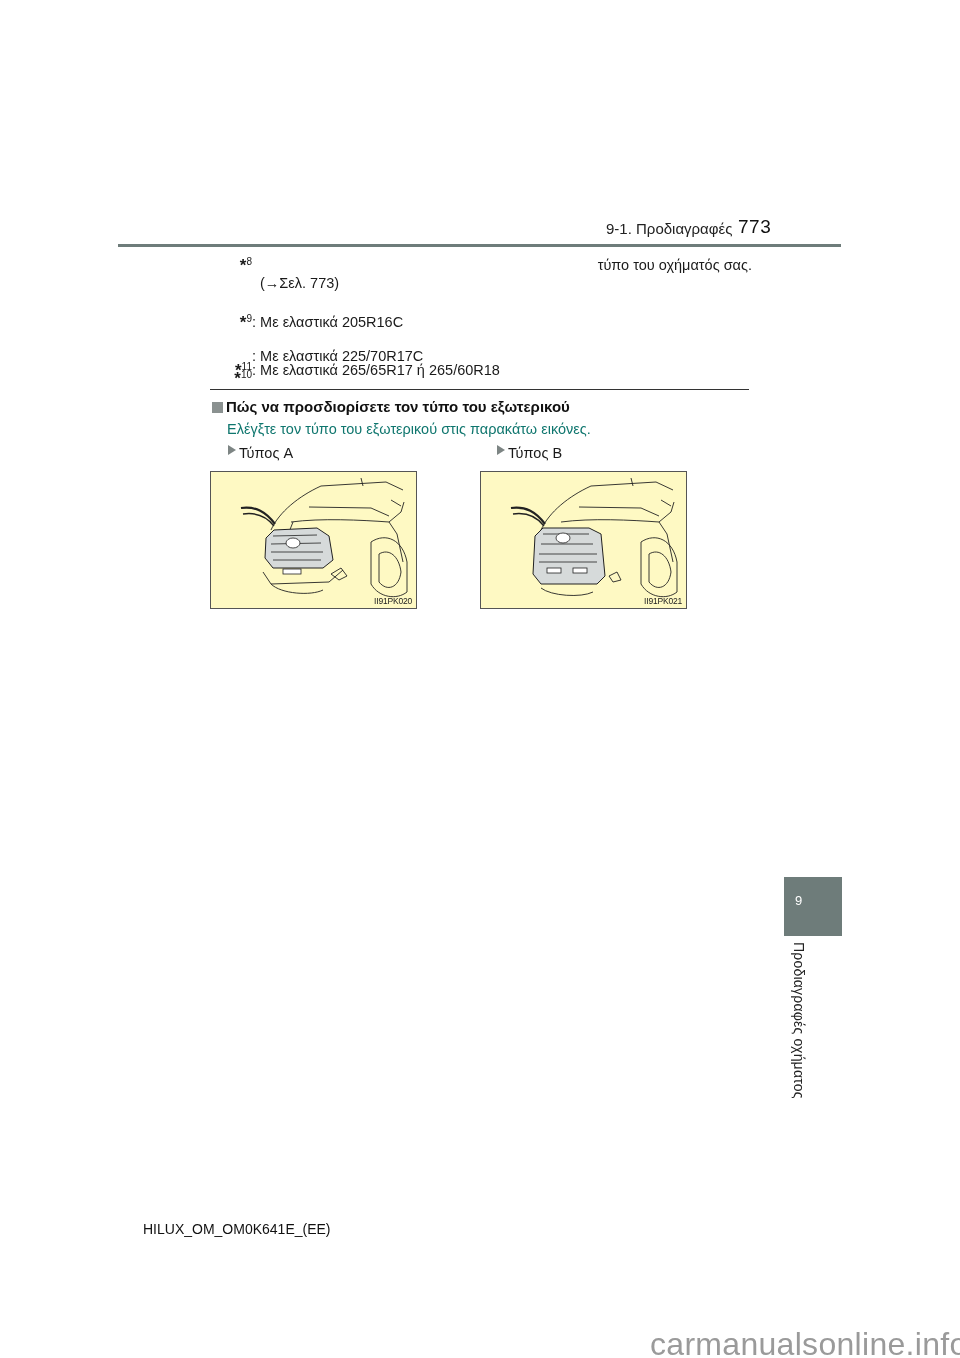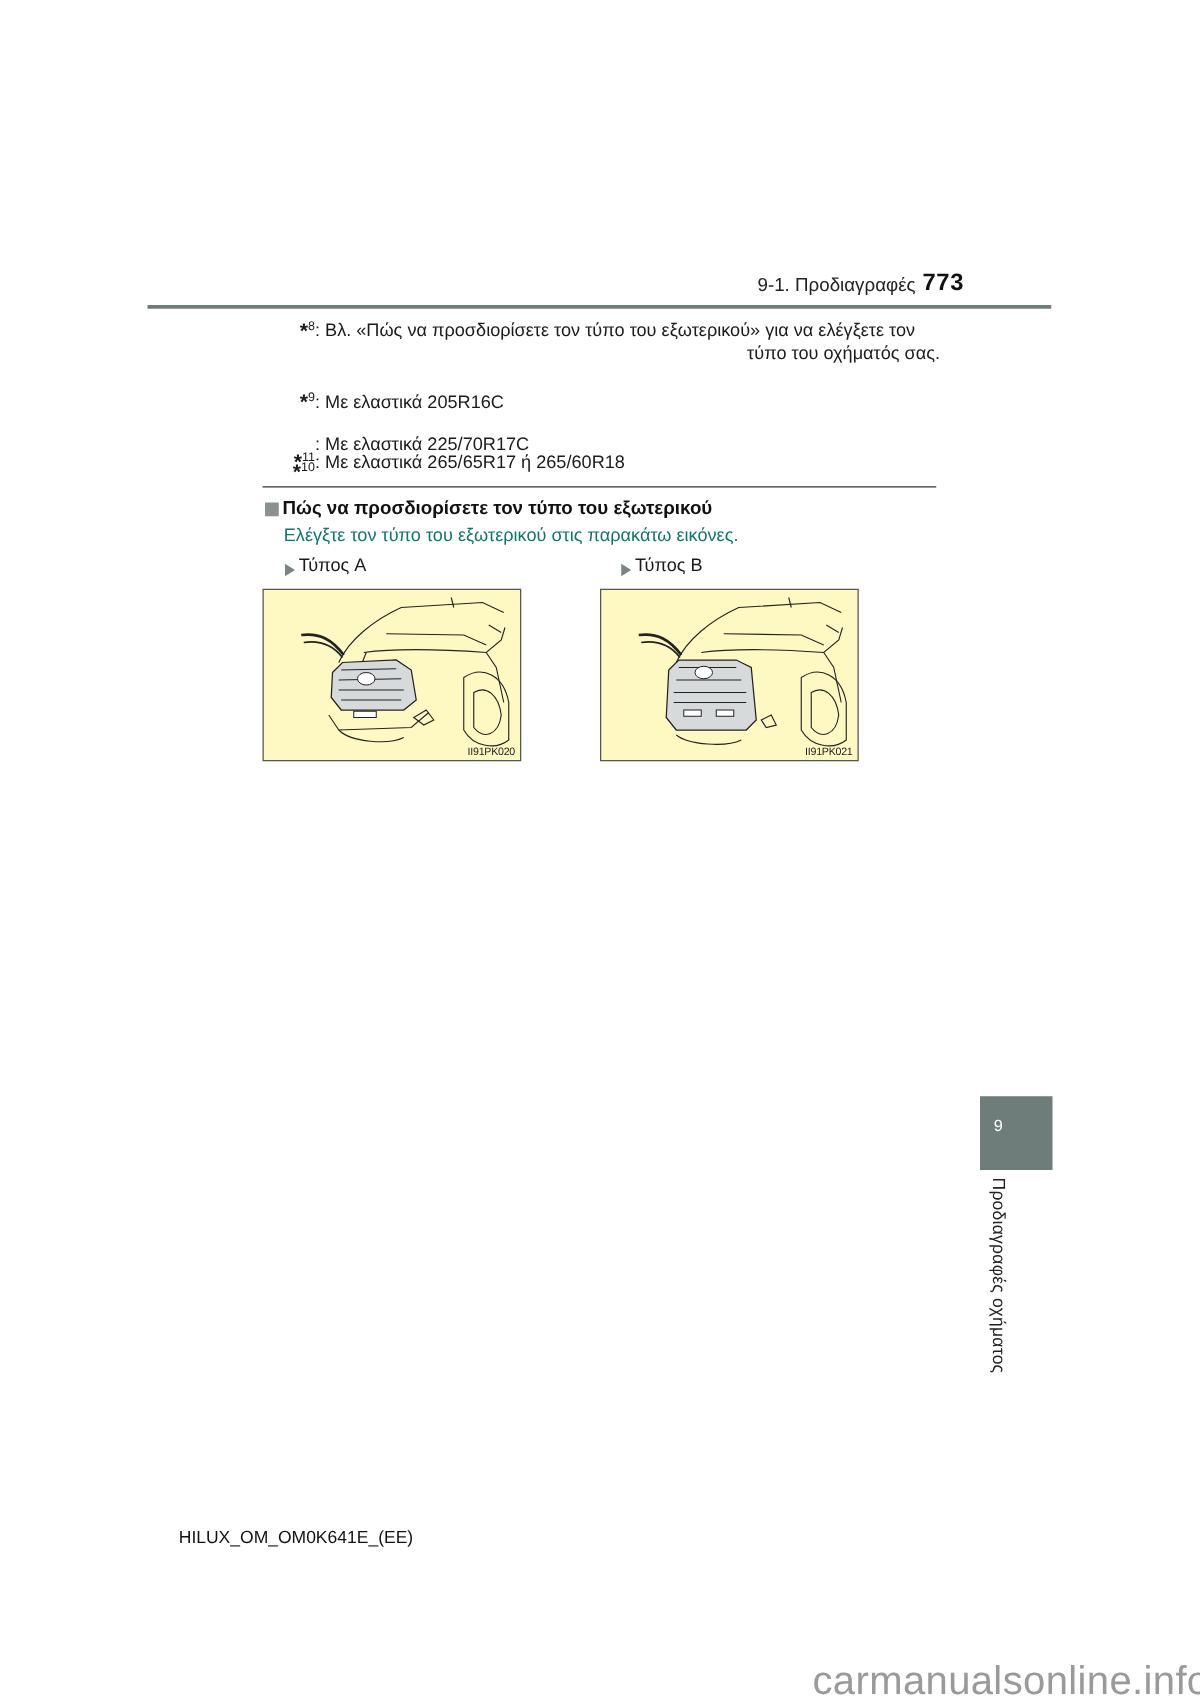--- a/index.html
+++ b/index.html
@@ -6,38 +6,38 @@
     body {
       width: 960px; height: 1358px; position: relative; overflow: hidden;
       background: #ffffff;
       font-family: "Liberation Sans", sans-serif;
       color: #1a1a1a;
     }
     .abs { position: absolute; }
 
     
     .section-title { left: 606px; top: 220px; font-size: 15px; color: #222; }
-    .page-number { left: 738px; top: 216px; font-size: 19px; font-weight: bold; color: #111; letter-spacing: 0.5px; }
+    .page-number { left: 738px; top: 216px; font-size: 19px; font-weight: normal; color: #111; letter-spacing: 0.5px; }
     .header-rule { left: 118px; top: 244px; width: 723px; height: 3px; background: #6e7c7a; }
 
     
     .footnote { font-size: 14.5px; line-height: 18px; color: #1a1a1a; }
     .fn-mark { position: absolute; text-align: right; }
     .fn-mark .star { font-size: 17px; font-weight: bold; vertical-align: 0px; }
     .fn-mark sup { font-size: 10px; vertical-align: 6px; }
     .fn-text { position: absolute; left: 252px; width: 500px; }
 
     .divider { left: 210px; top: 389px; width: 539px; height: 1px; background: #333; }
 
     
     .sec-square { left: 212px; top: 402px; width: 11px; height: 11px; background: #8a9190; }
     .sec-heading { left: 226px; top: 398px; font-size: 15px; font-weight: bold; color: #111; }
     .sec-body { left: 227px; top: 421px; font-size: 14.5px; color: #0f766e; }
 
-    .type-label { font-size: 14.5px; color: #1a1a1a; display: flex; align-items: flex-end; }
+    .type-label { font-size: 14.5px; color: #1a1a1a; display: flex; align-items: flex-start; }
     .tri { width: 0; height: 0; border-top: 5px solid transparent; border-bottom: 5px solid transparent; border-left: 8px solid #7d8584; margin-right: 3px; }
 
     
     .figure { width: 205px; height: 136px; border: 1px solid #555; background: #fef9c3; }
     .figure svg { position: absolute; left: 0; top: 0; }
     .fig-code { position: absolute; right: 4px; bottom: 2px; font-size: 8.5px; color: #222; letter-spacing: -0.2px; }
 
     
     .chapter-tab { left: 784px; top: 877px; width: 58px; height: 59px; background: #6e7c7a; }
     .chapter-num { position: absolute; left: 11px; top: 16px; color: #fff; font-size: 13px; }
@@ -56,22 +56,22 @@
 
 <div class="abs section-title">9-1. Προδιαγραφές</div>
 <div class="abs page-number">773</div>
 <div class="abs header-rule"></div>
 
 <div class="footnote">
   <div class="fn-mark" style="left:222px; top:253px; width:30px;">
     <span class="star">*</span><sup>8</sup>
   </div>
   <div class="fn-text" style="top:256px;">
-    <div>: Βλ. «Πώς να προσδιορίσετε τον τύπο του εξωτερικού» για να ελέγξετε τον</div>
     <div style="padding-left:8px;text-align:right;">τύπο του οχήματός σας.</div>
+    <div style="padding-left:8px;">(→Σελ. 773)</div>
   </div>
 </div>
 
 <div class="footnote">
   <div class="fn-mark" style="left:222px; top:310px; width:30px;">
     <span class="star">*</span><sup>9</sup>
   </div>
   <div class="fn-text" style="top:313px;">: Με ελαστικά 205R16C</div>
 </div>
 

